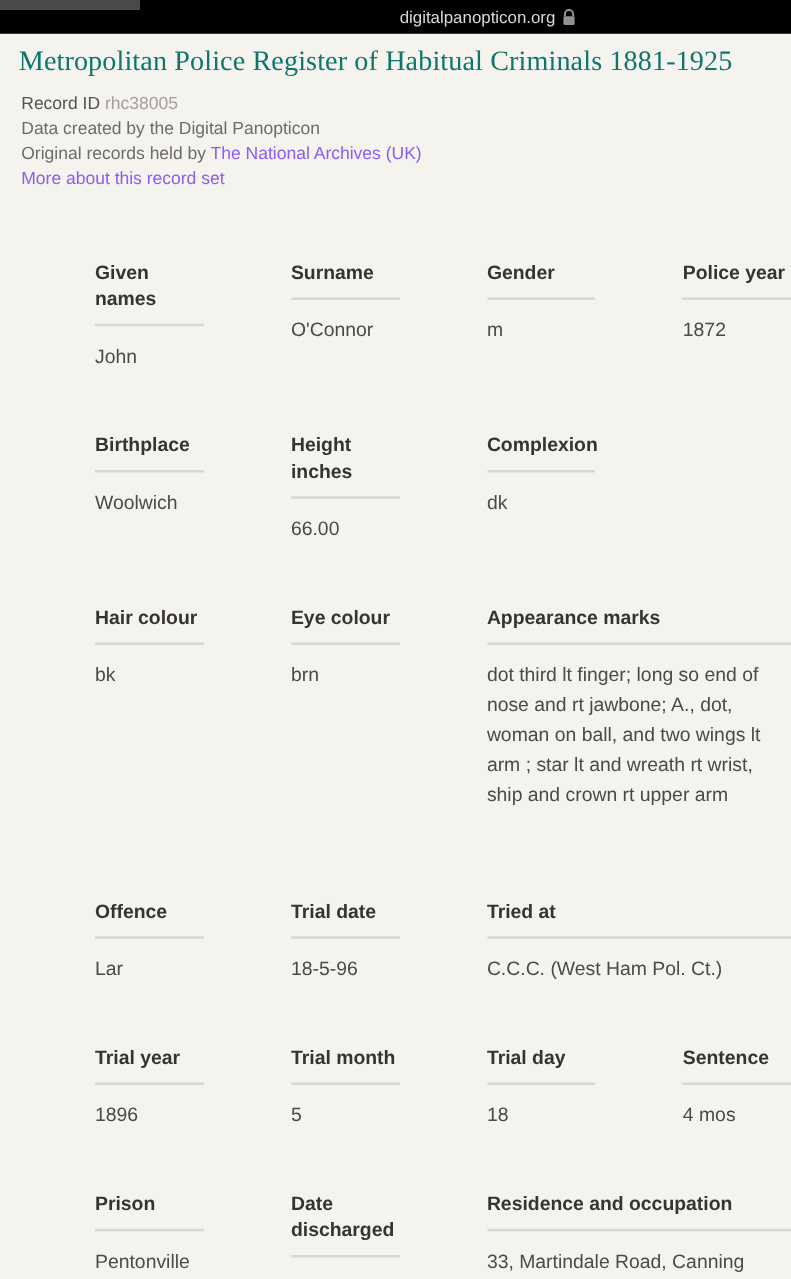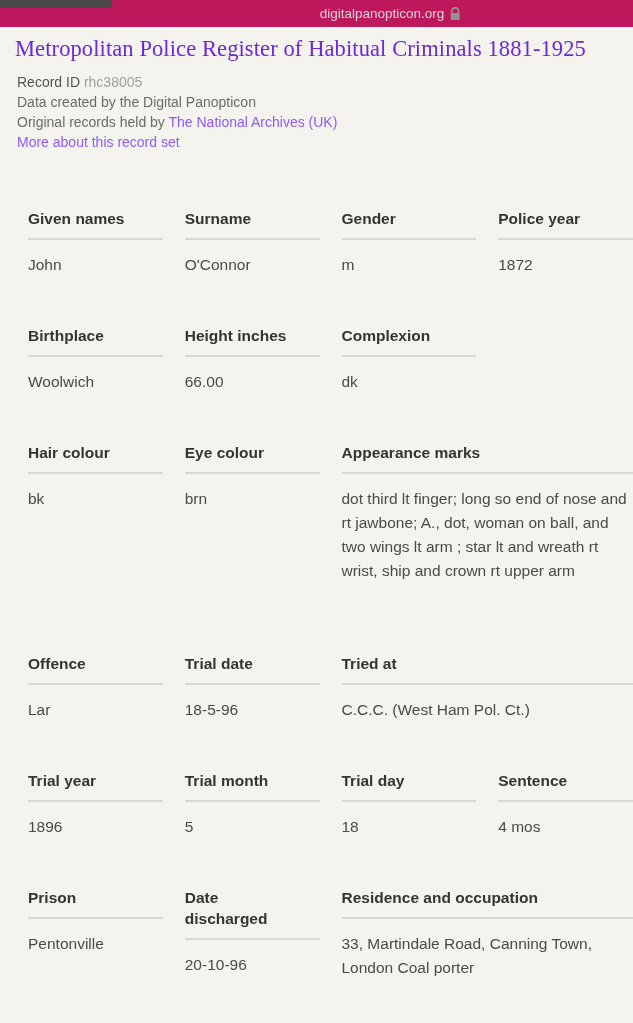--- a/index.html
+++ b/index.html
@@ -8,21 +8,21 @@
     width: 633px; height: 1023px;
     background: #f4f3ed;
     font-family: "Liberation Sans", sans-serif;
     overflow: hidden;
     position: relative;
   }
 
   
   .urlbar {
     height: 27px;
-    background: #be185d;
+    background: #000000;
     position: relative;
   }
   .tab-shadow {
     position: absolute; left: 0; top: 0;
     width: 112px; height: 8px;
     background: #4b4a48;
   }
   .urlgroup {
     position: absolute; top: 0; left: 390px;
     transform: translateX(-50%);
@@ -33,41 +33,41 @@
     cursor: default;
   }
   .lock { display: inline-flex; margin-top: 1px; }
 
   
   header { padding: 8px 15px 0 15px; }
   .page-title {
     font-family: "Liberation Serif", serif;
     font-size: 22.5px; line-height: 27px;
     font-weight: 500;
-    color: #6d28d9;
+    color: #0f766e;
     margin: 0 0 10px 0;
     letter-spacing: 0.1px;
     white-space: nowrap;
   }
   .meta { font-size: 14px; line-height: 20px; color: #6d6b66; padding-left: 2px; }
   .meta-line { display: block; }
   .meta .dark { color: #55534e; margin-top: 47px; }
   .meta .light { color: #a3a09b; }
   .meta a { color: #8b5cf6; text-decoration: none; cursor: pointer; }
 
   
   main { margin-top: 56px; padding-left: 28px; }
   .frow {
     display: grid;
     grid-template-columns: repeat(4, 1fr);
     column-gap: 22px;
     margin-bottom: 48px;
   }
   .frow.gap-lg { margin-bottom: 70px; }
-  .cell { min-width: 0; }
+  .cell { min-width: 0; margin-left: 48px; }
   .cell.wide { grid-column: span 2; }
   .flabel {
     font-weight: bold;
     font-size: 15.5px; line-height: 21px;
     color: #363430;
   }
   .flabel.force-wrap { max-width: 95px; }
   .frule { height: 2px; background: #d9d7d1; margin: 9px 0 13px 0; }
   .fvalue {
     font-size: 15.5px; line-height: 24px;

